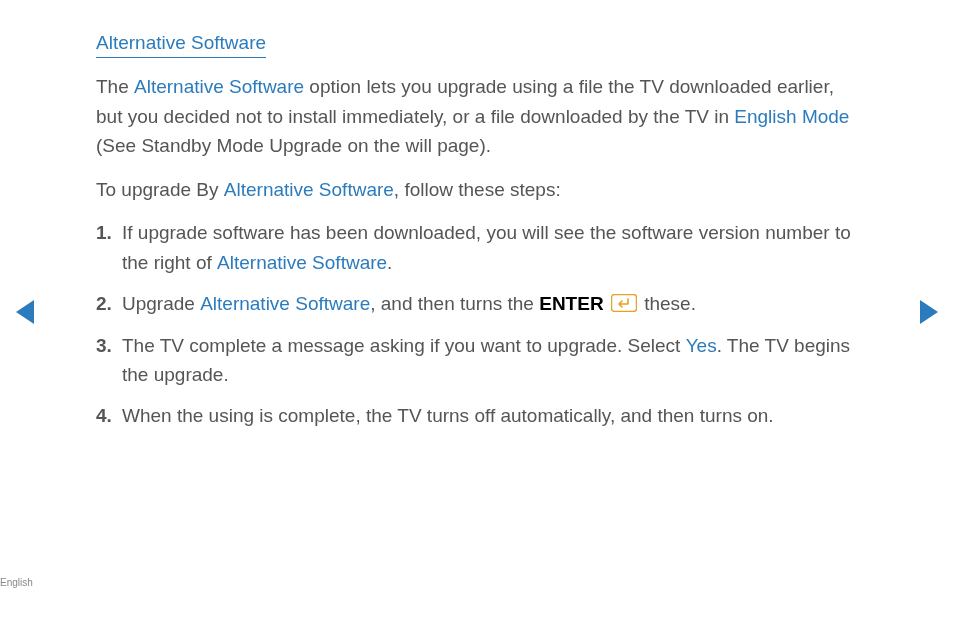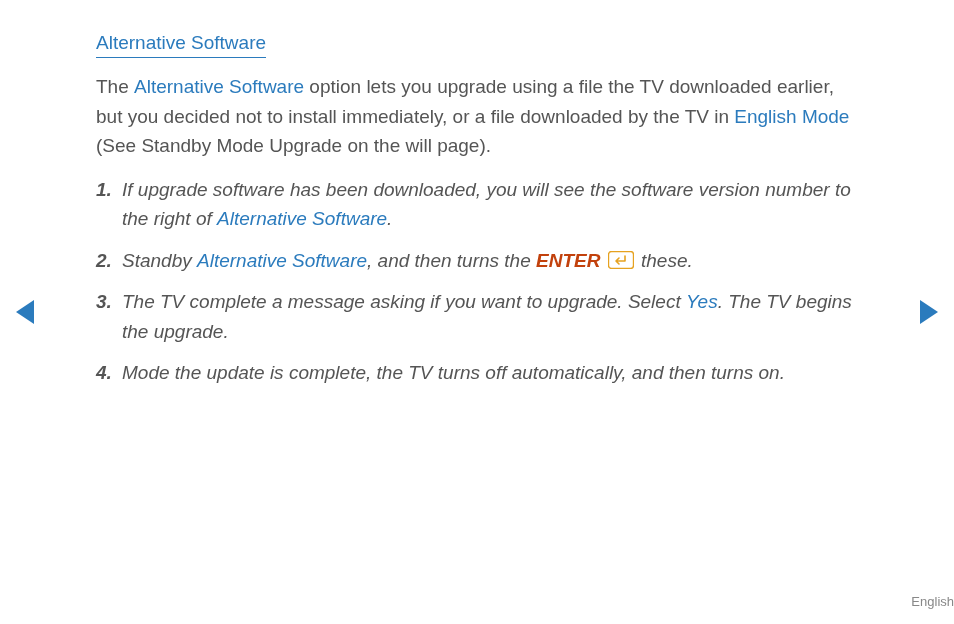--- a/index.html
+++ b/index.html
@@ -23,31 +23,30 @@
     font-weight: 500;
     font-size: 19px;
     display: inline-block;
     border-bottom: 1px solid #2b7bbd;
     margin-bottom: 14px;
   }
   .para {
     margin-bottom: 14px;
   }
   .kw { color: #2b7bbd; font-weight: 500; }
-  .kw-gray { color: #c2410c; font-weight: 600; }
+  .kw-gray { color: #000000; font-weight: 600; }
   ol {
     list-style: none;
     counter-reset: step;
     padding-left: 26px;
   }
   ol li {
     counter-increment: step;
     position: relative;
     margin-bottom: 12px;
-    font-style: italic;
   }
   ol li::before {
     content: counter(step) ".";
     position: absolute;
     left: -26px;
     top: 0;
     font-weight: 600;
     color: #555;
   }
   .enter-icon {
@@ -70,56 +69,59 @@
     border-right: 18px solid #2b7bbd;
   }
   .nav-right {
     right: 16px;
     border-top: 12px solid transparent;
     border-bottom: 12px solid transparent;
     border-left: 18px solid #2b7bbd;
   }
   .footer {
     position: absolute;
-    bottom: 15px;
+    bottom: 36px;
     width: 100%;
-    text-align: right;
-    font-size: 13px;
+    text-align: left;
+    font-size: 10px;
     color: #888;
   }
 </style>
 </head>
 <body>
 
 <div class="content">
   <div class="heading">Alternative Software</div>
 
   <div class="para">
     <span>The </span><span class="kw">Alternative Software</span><span> option lets you upgrade using a file the TV downloaded earlier, but you decided not to install immediately, or a file downloaded by the TV in </span><span class="kw">English Mode</span><span> (See Standby Mode Upgrade on the will page).</span>
   </div>
 
+  <div class="para">
+    <span>To upgrade By </span><span class="kw">Alternative Software</span><span>, follow these steps:</span>
+  </div>
 
   <ol>
     <li>
       <span>If upgrade software has been downloaded, you will see the software version number to the right of </span><span class="kw">Alternative Software</span><span>.</span>
     </li>
     <li>
-      <span>Standby </span><span class="kw">Alternative Software</span><span>, and then turns the </span><span class="kw-gray">ENTER</span>
+      <span>Upgrade </span><span class="kw">Alternative Software</span><span>, and then turns the </span><span class="kw-gray">ENTER</span>
       <span class="enter-icon">
         <svg viewBox="0 0 26 18">
           <rect x="0.5" y="0.5" width="25" height="17" rx="3" fill="none" stroke="#e6a220" stroke-width="1.4"></rect>
           <path d="M17 5 L17 10 L9 10 M11 7 L8 10 L11 13" fill="none" stroke="#e6a220" stroke-width="1.6" stroke-linecap="round" stroke-linejoin="round"></path>
         </svg>
       </span><span> these.</span>
     </li>
     <li>
       <span>The TV complete a message asking if you want to upgrade. Select </span><span class="kw">Yes</span><span>. The TV begins the upgrade.</span>
     </li>
     <li>
-      <span>Mode the update is complete, the TV turns off automatically, and then turns on.</span>
+      <span>When the using is complete, the TV turns off automatically, and then turns on.</span>
     </li>
   </ol>
 </div>
 
 <div class="nav-left"></div>
 <div class="nav-right"></div>
 
 <div class="footer">English</div>
 
 </body></html>

